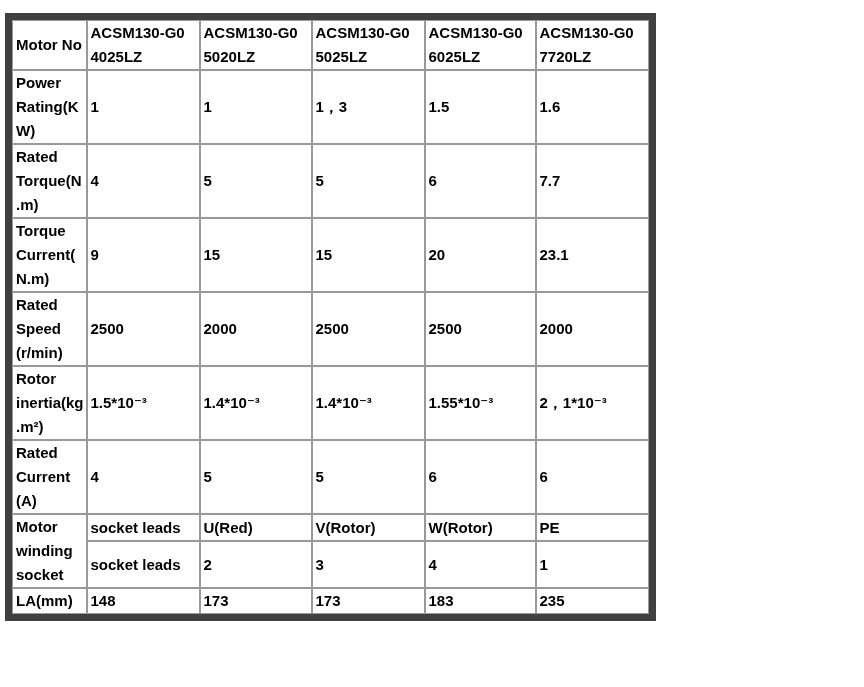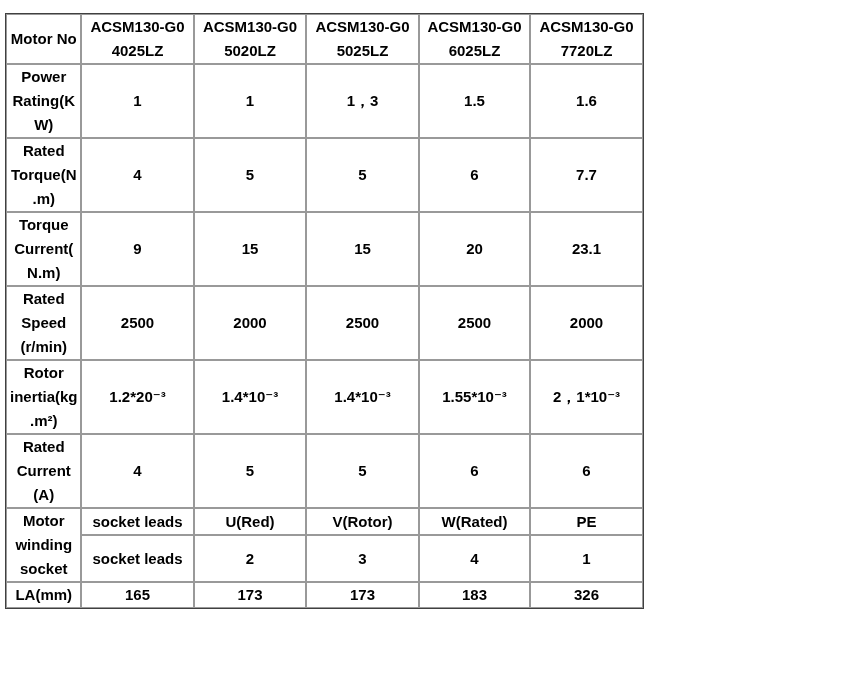--- a/index.html
+++ b/index.html
@@ -17,22 +17,21 @@
     background: #ffffff;
     overflow: hidden;
   }
   table.spec {
     position: absolute;
     left: 5px;
     top: 13px;
     border-collapse: separate;
     border-spacing: 0;
     table-layout: fixed;
-    border: 1px solid #404040;
-    text-align: center;
+    border: 7px solid #404040;
   }
   table.spec td {
     border: 1px solid #999999;
     font-size: 15px;
     line-height: 24px;
     font-weight: bold;
     color: #000000;
     padding: 0 2px 0 3px;
     vertical-align: middle;
     white-space: pre-line;
@@ -117,21 +116,21 @@
       <td>2000</td>
       <td>2500</td>
       <td>2500</td>
       <td>2000</td>
     </tr>
 
     <tr style="height:72px">
       <td>Rotor
 inertia(kg
 .m²)</td>
-      <td>1.2*20⁻³</td>
+      <td>1.5*10⁻³</td>
       <td>1.4*10⁻³</td>
       <td>1.4*10⁻³</td>
       <td>1.55*10⁻³</td>
       <td>2，1*10⁻³</td>
     </tr>
 
     <tr style="height:71px">
       <td class="muted">Rated
 Current
 (A)</td>
@@ -142,35 +141,35 @@
       <td>6</td>
     </tr>
 
     <tr style="height:25px">
       <td rowspan="2">Motor
 winding
 socket</td>
       <td>socket leads</td>
       <td>U(Red)</td>
       <td>V(Rotor)</td>
-      <td>W(Rated)</td>
+      <td>W(Rotor)</td>
       <td>PE</td>
     </tr>
 
     <tr style="height:45px">
       <td class="muted">socket leads</td>
       <td>2</td>
       <td>3</td>
       <td>4</td>
       <td>1</td>
     </tr>
 
     <tr style="height:24px">
       <td>LA(mm)</td>
-      <td>165</td>
+      <td>148</td>
       <td>173</td>
       <td>173</td>
       <td>183</td>
-      <td>326</td>
+      <td>235</td>
     </tr>
   </tbody>
     </table>
 </div>
 
 </body></html>

